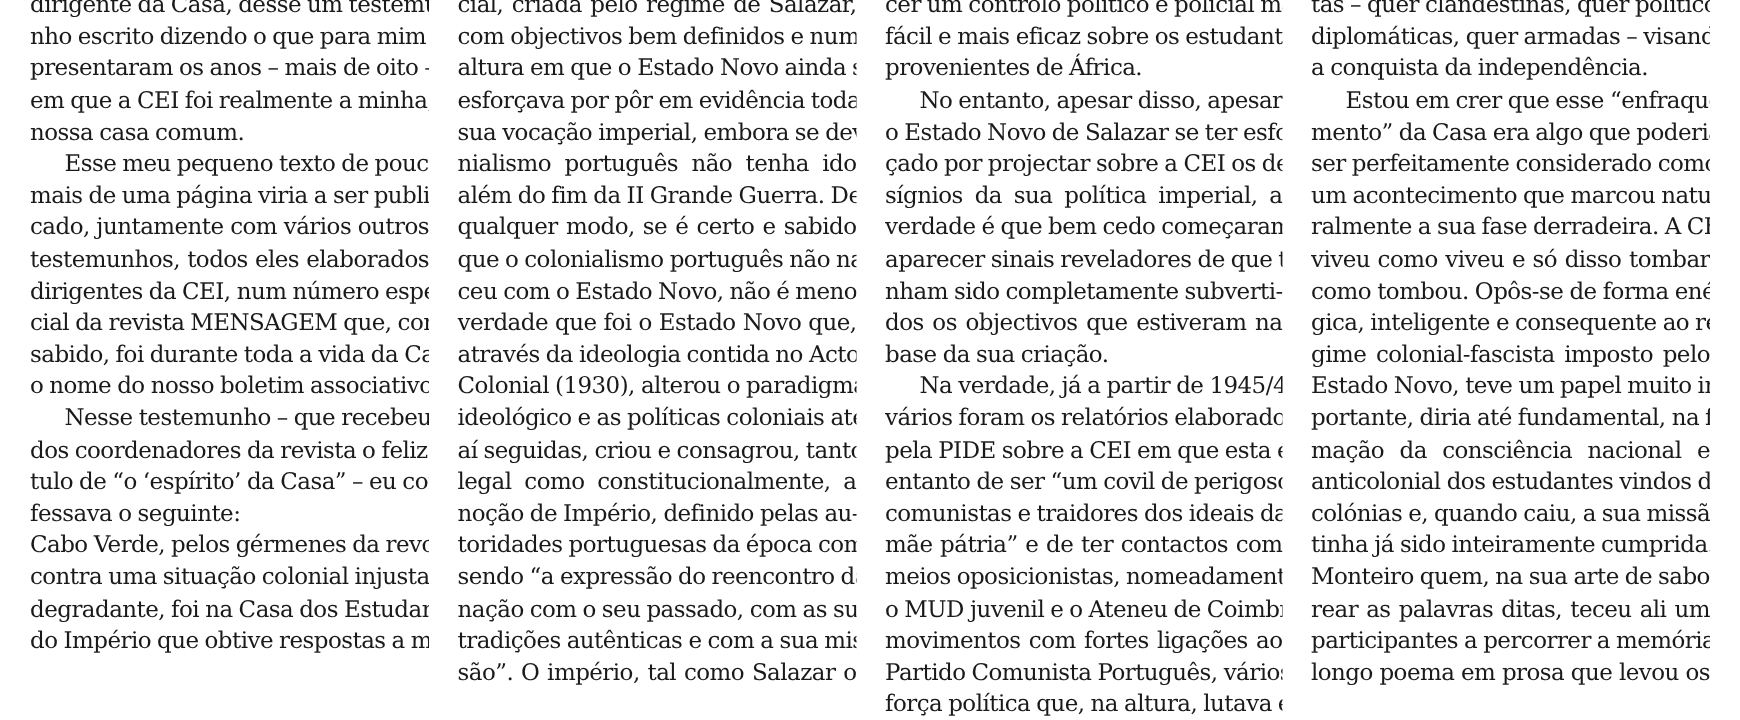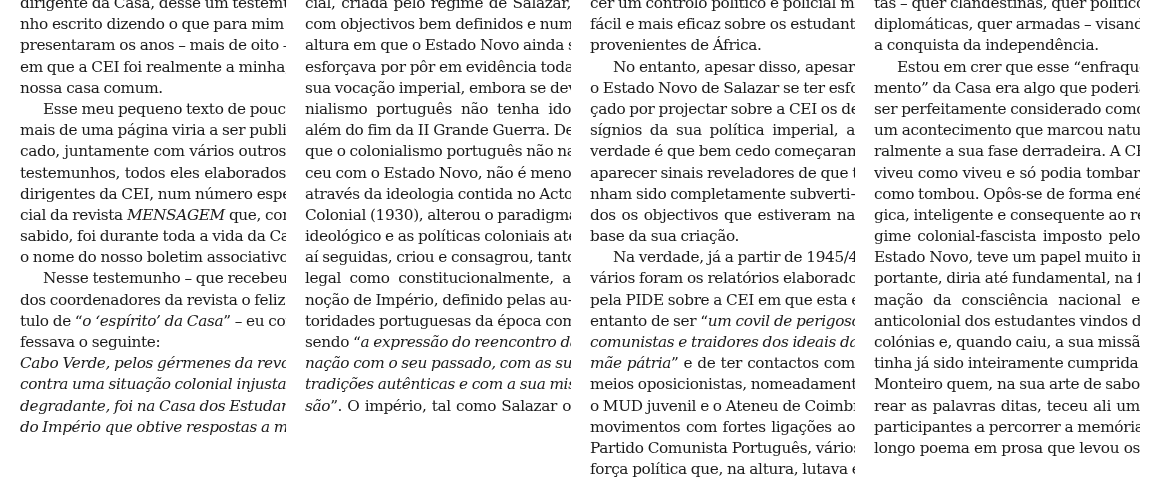--- a/index.html
+++ b/index.html
@@ -34,21 +34,21 @@
   .line {
     display: block;
     white-space: nowrap;
     text-align: justify;
     text-align-last: justify;
     height: 21.2px;
     overflow: hidden;
   }
   .line.l { text-align-last: left; }
   .line.ind { padding-left: 23px; }
-  .i { font-style: italic; }
+  .i { }
   #c1 { left: 20px; }
   #c2 { left: 305px; }
   #c3 { left: 590px; width: 265px; }
   #c4 { left: 874px; }
 </style>
 </head>
 <body>
 
 <div class="page">
   <div class="col" id="c1">
@@ -75,22 +75,24 @@
       <span class="line"><span class="i">do Império que obtive respostas a mui-</span></span>
     </div>
   <div class="col" id="c2">
       <span class="line"><span>cial, criada pelo regime de Salazar,</span></span>
       <span class="line"><span>com objectivos bem definidos e numa</span></span>
       <span class="line"><span>altura em que o Estado Novo ainda se</span></span>
       <span class="line"><span>esforçava por pôr em evidência toda a</span></span>
       <span class="line"><span>sua vocação imperial, embora se deva</span></span>
       <span class="line"><span>nialismo português não tenha ido</span></span>
       <span class="line"><span>além do fim da II Grande Guerra. De</span></span>
+      <span class="line"><span>qualquer modo, se é certo e sabido</span></span>
       <span class="line"><span>que o colonialismo português não nas-</span></span>
       <span class="line"><span>ceu com o Estado Novo, não é menos</span></span>
+      <span class="line"><span>verdade que foi o Estado Novo que,</span></span>
       <span class="line"><span>através da ideologia contida no Acto</span></span>
       <span class="line"><span>Colonial (1930), alterou o paradigma</span></span>
       <span class="line"><span>ideológico e as políticas coloniais até</span></span>
       <span class="line"><span>aí seguidas, criou e consagrou, tanto</span></span>
       <span class="line"><span>legal como constitucionalmente, a</span></span>
       <span class="line"><span>noção de Império, definido pelas au-</span></span>
       <span class="line"><span>toridades portuguesas da época como</span></span>
       <span class="line"><span>sendo “</span><span class="i">a expressão do reencontro da</span></span>
       <span class="line"><span class="i">nação com o seu passado, com as suas</span></span>
       <span class="line"><span class="i">tradições autênticas e com a sua mis-</span></span>
@@ -123,21 +125,21 @@
     </div>
   <div class="col" id="c4">
       <span class="line"><span>tas – quer clandestinas, quer político-</span></span>
       <span class="line"><span>diplomáticas, quer armadas – visando</span></span>
       <span class="line l"><span>a conquista da independência.</span></span>
       <span class="line ind"><span>Estou em crer que esse “enfraqueci-</span></span>
       <span class="line"><span>mento” da Casa era algo que poderia</span></span>
       <span class="line"><span>ser perfeitamente considerado como</span></span>
       <span class="line"><span>um acontecimento que marcou natu-</span></span>
       <span class="line"><span>ralmente a sua fase derradeira. A CEI</span></span>
-      <span class="line"><span>viveu como viveu e só podia tombar</span></span>
+      <span class="line"><span>viveu como viveu e só disso tombar</span></span>
       <span class="line"><span>como tombou. Opôs-se de forma enér-</span></span>
       <span class="line"><span>gica, inteligente e consequente ao re-</span></span>
       <span class="line"><span>gime colonial-fascista imposto pelo</span></span>
       <span class="line"><span>Estado Novo, teve um papel muito im-</span></span>
       <span class="line"><span>portante, diria até fundamental, na for-</span></span>
       <span class="line"><span>mação da consciência nacional e</span></span>
       <span class="line"><span>anticolonial dos estudantes vindos das</span></span>
       <span class="line"><span>colónias e, quando caiu, a sua missão</span></span>
       <span class="line l"><span>tinha já sido inteiramente cumprida.”</span></span>
       <span class="line"><span>Monteiro quem, na sua arte de sabo-</span></span>

